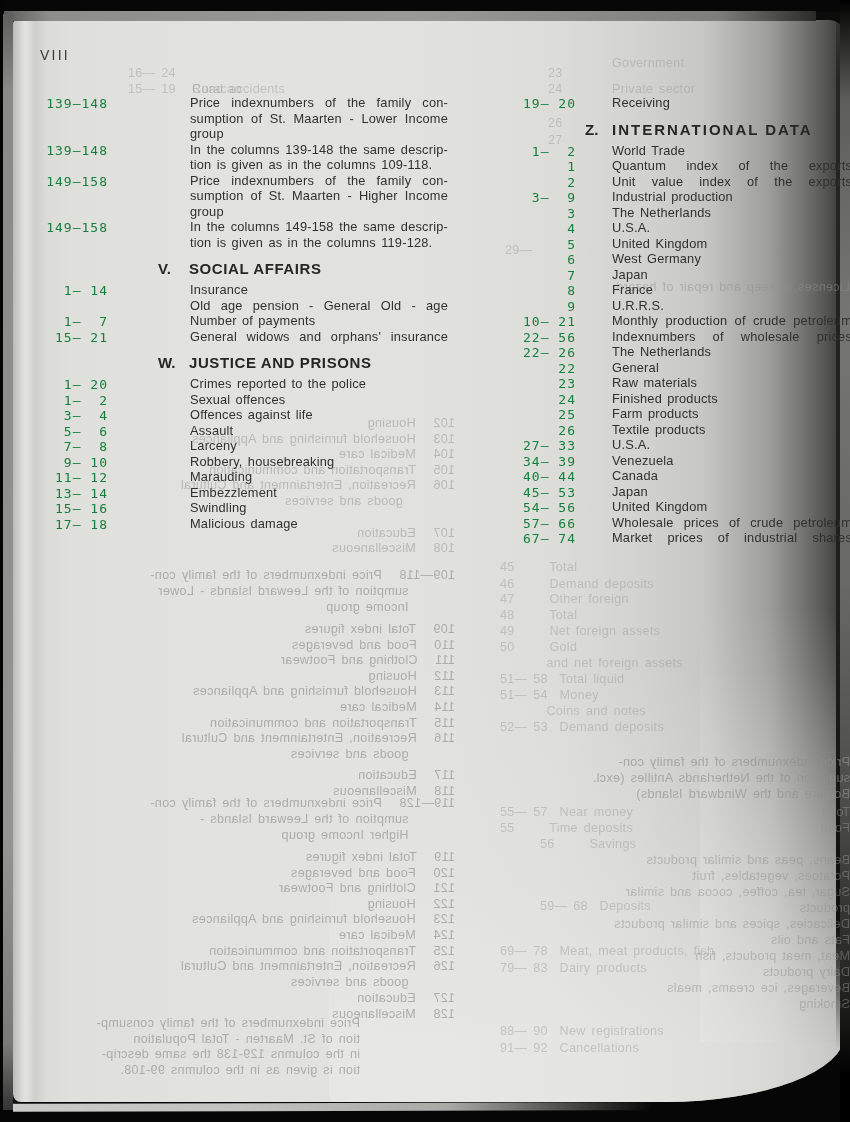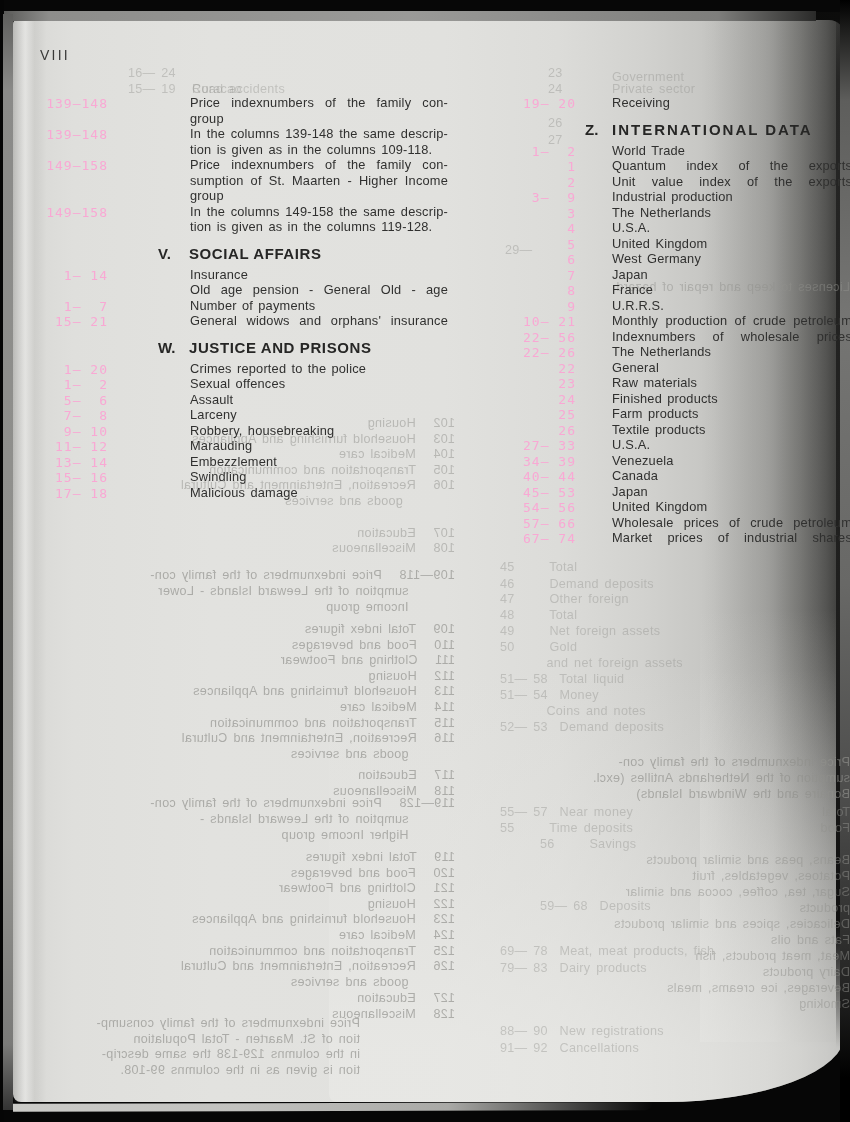--- a/index.html
+++ b/index.html
@@ -39,21 +39,21 @@
         border-radius:0 0 60px 3px;transform:rotate(-0.15deg);}
 
   
   .page-number{position:absolute;left:40px;top:47px;font-size:14px;letter-spacing:2.2px;
         color:#3a3a39;font-weight:400;}
   .col{position:absolute;color:#30302f;}
   .colL{left:30px;top:95px;width:432px;}
   .colR{left:520px;top:95px;width:334px;}
   .row{position:relative;}
   .num{position:absolute;left:0;top:1px;font-family:"DejaVu Sans Mono",monospace;
-        font-size:13px;letter-spacing:1px;white-space:pre;text-align:right;color:#f9a8d4;}
+        font-size:13px;letter-spacing:1px;white-space:pre;text-align:right;color:#15803d;}
   .colL .num{width:78px;}
   .colR .num{width:56px;}
   .desc{font-size:12.8px;line-height:15.5px;letter-spacing:.2px;word-spacing:1.5px;}
   .colL .desc{margin-left:160px;width:258px;}
   .colR .desc{margin-left:92px;width:240px;}
   .line{min-height:15.5px;}
   .jl{text-align:justify;text-align-last:justify;}
   .hrow{position:relative;margin:11px 0 5px 0;font-weight:bold;font-size:15px;
         color:#262625;line-height:16px;}
   .hl{position:absolute;}
@@ -82,21 +82,21 @@
   <div class="right-dark-line"></div>
   <div class="right-band"></div>
   <div class="bottom-sliver"></div>
 
   <div id="ghost-layer">
       <div class="ghost" style="left: 128px; top: 66px;">16— 24</div>
       <div class="ghost" style="left: 192px; top: 82px;">Road accidents</div>
       <div class="ghost" style="left: 128px; top: 82px;">15— 19</div>
       <div class="ghost" style="left: 192px; top: 82px;">Curacao</div>
       <div class="ghost" style="left: 548px; top: 66px;">23</div>
-      <div class="ghost" style="left: 612px; top: 70px;">Government</div>
+      <div class="ghost" style="left: 612px; top: 56px;">Government</div>
       <div class="ghost" style="left: 548px; top: 82px;">24</div>
       <div class="ghost" style="left: 612px; top: 82px;">Private sector</div>
       <div class="ghost" style="left: 548px; top: 116px;">26</div>
       <div class="ghost" style="left: 548px; top: 133px;">27</div>
       <div class="ghost" style="left: 505px; top: 243px;">29—</div>
       <div class="ghost gm" style="left: 470px; top: 280px; width: 380px;">Licenses to keep and repair of hazard</div>
       <div class="ghost gm" style="left: 55px; top: 416px; width: 400px;">102   Housing</div>
       <div class="ghost gm" style="left: 55px; top: 432px; width: 400px;">103   Household furnishing and Appliances</div>
       <div class="ghost gm" style="left: 55px; top: 447px; width: 400px;">104   Medical care</div>
       <div class="ghost gm" style="left: 55px; top: 463px; width: 400px;">105   Transportation and communication</div>
@@ -172,20 +172,21 @@
       <div class="ghost gm" style="left: 470px; top: 997px; width: 380px;">Smoking</div>
     </div>
 
   <div class="page-number">VIII</div>
 
   <div class="col colL" id="col-left">
       <div class="row">
         <span class="num">139—148</span>
         <div class="desc">
           <div class="line jl">Price indexnumbers of the family con-</div>
+          <div class="line jl">sumption of St. Maarten - Lower Income</div>
           <div class="line">group</div>
         </div>
       </div>
       <div class="row">
         <span class="num">139—148</span>
         <div class="desc">
           <div class="line jl">In the columns 139-148 the same descrip-</div>
           <div class="line">tion is given as in the columns 109-118.</div>
         </div>
       </div>
@@ -237,20 +238,26 @@
           <div class="line">Crimes reported to the police</div>
         </div>
       </div>
       <div class="row">
         <span class="num"> 1—  2</span>
         <div class="desc">
           <div class="line">Sexual offences</div>
         </div>
       </div>
       <div class="row">
+        <span class="num"> 3—  4</span>
+        <div class="desc">
+          <div class="line">Offences against life</div>
+        </div>
+      </div>
+      <div class="row">
         <span class="num"> 5—  6</span>
         <div class="desc">
           <div class="line">Assault</div>
         </div>
       </div>
       <div class="row">
         <span class="num"> 7—  8</span>
         <div class="desc">
           <div class="line">Larceny</div>
         </div>

